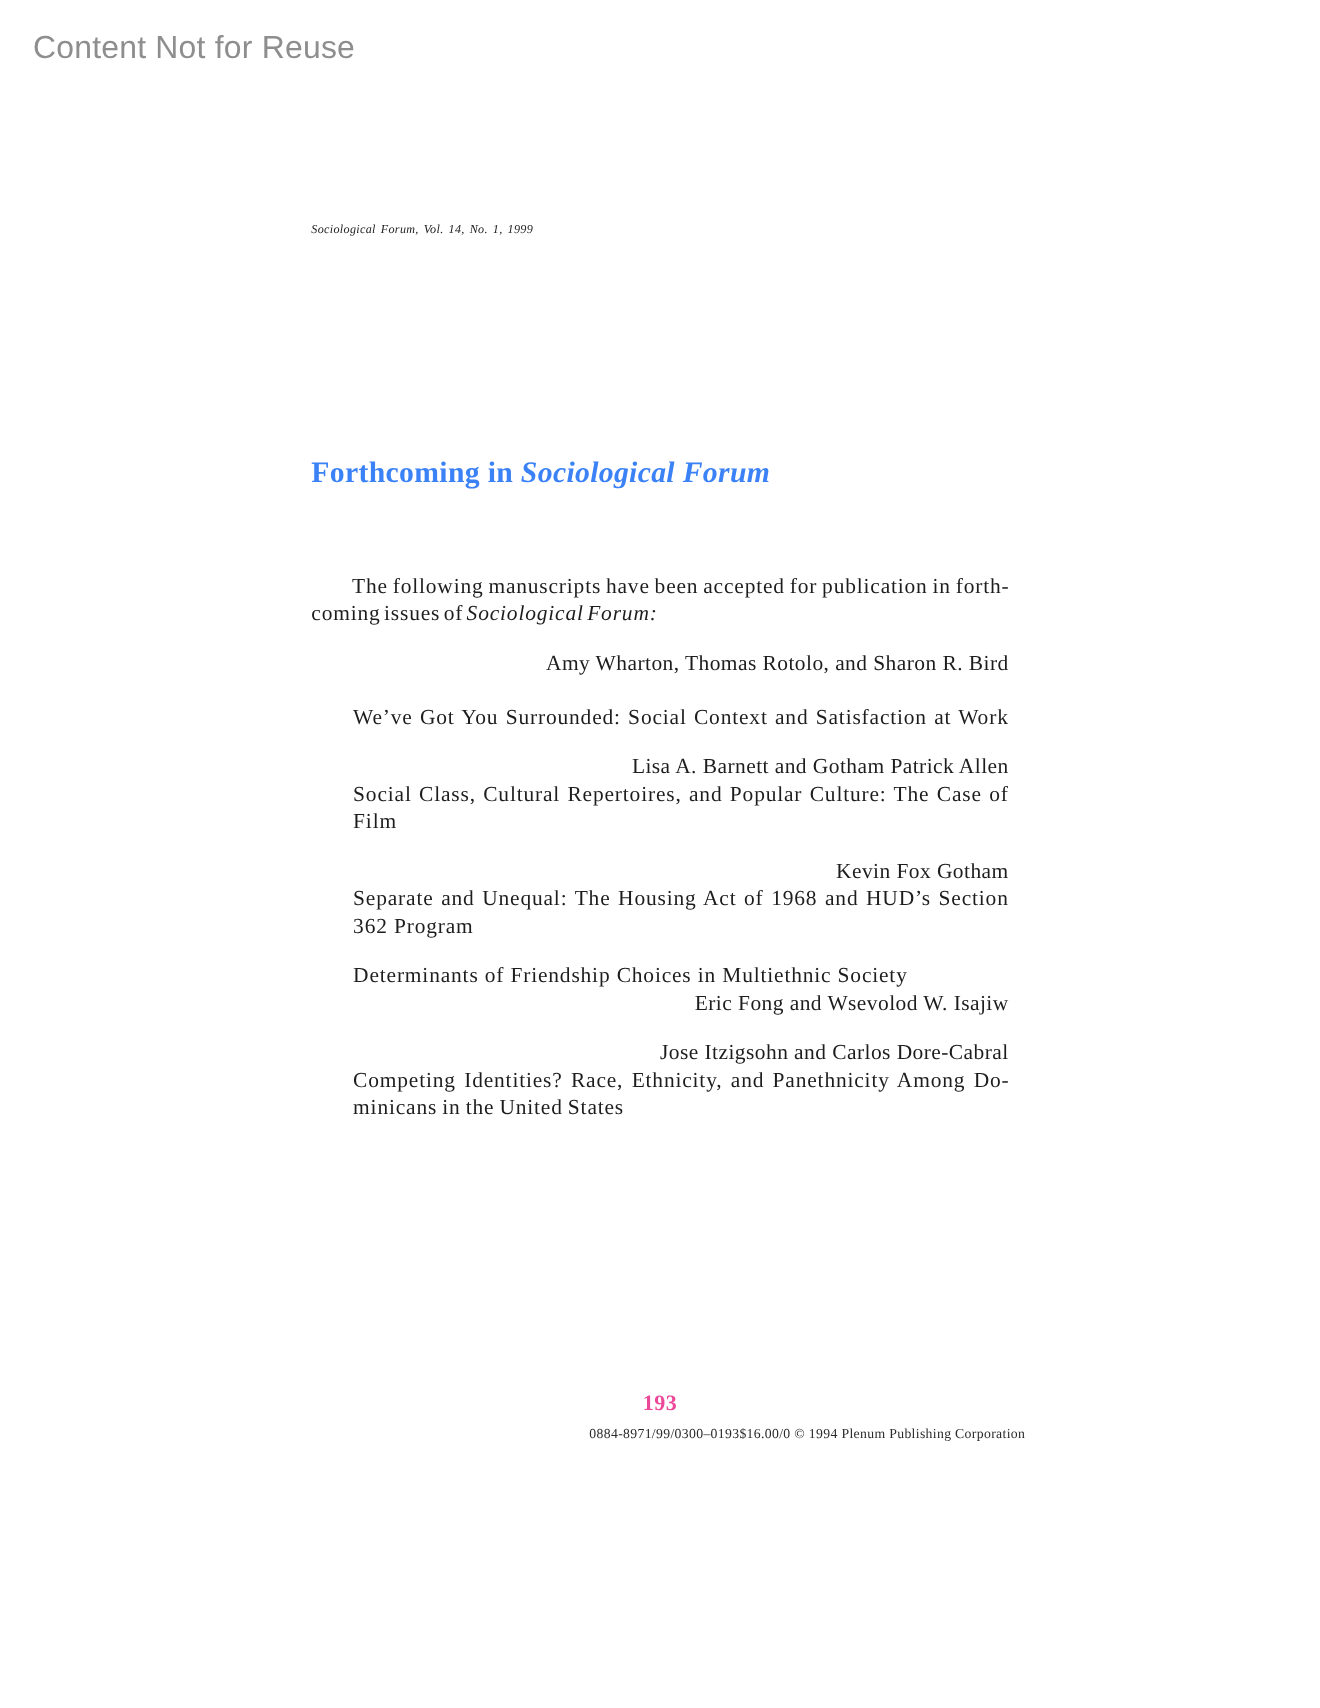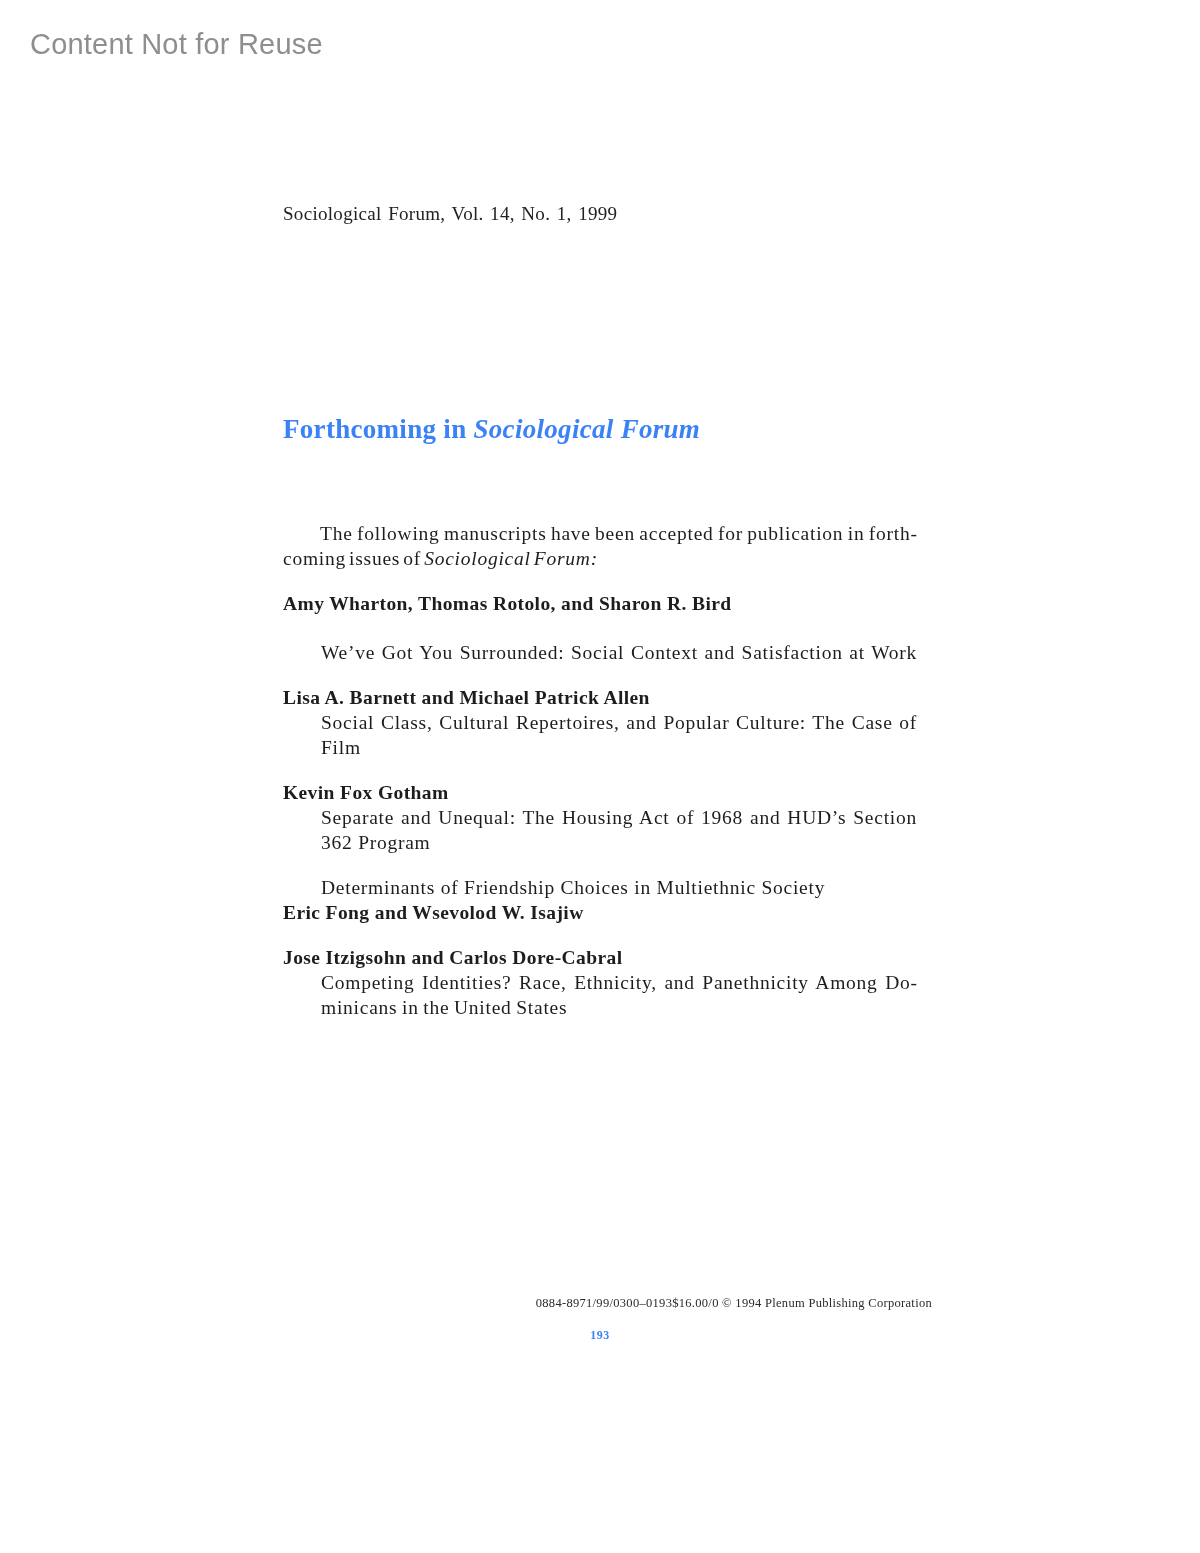--- a/index.html
+++ b/index.html
@@ -23,21 +23,22 @@
     top: 28px;
     font-family: "Liberation Sans", sans-serif;
     font-size: 29px;
     color: #8e8e8e;
     letter-spacing: 0.2px;
   }
   .journal-citation {
     position: absolute;
     left: 283px;
     top: 203px;
-    font-size: 19px;
+    font-style: italic;
+    font-size: 11px;
     letter-spacing: 0.3px;
     word-spacing: 1.5px;
     color: #222222;
   }
   .page-title {
     position: absolute;
     left: 283px;
     top: 414px;
     font-size: 27px;
     font-weight: bold;
@@ -68,44 +69,44 @@
   .entries {
     position: absolute;
     left: 283px;
     top: 591px;
     width: 634px;
   }
   .entry {
     margin-bottom: 20px;
   }
   .entry-authors {
-    font-weight: bold;
-    text-align: left;
+    font-weight: normal;
+    text-align: right;
     letter-spacing: 0.4px;
   }
   .entry-title {
     padding-left: 38px;
   }
   .entry-title.stretch {
     text-align-last: justify;
     margin-top: 24px;
   }
   .entry-title.tight {
     word-spacing: -1px;
   }
   .page-number {
     position: absolute;
     left: 283px;
-    top: 1328px;
+    top: 1265px;
     width: 634px;
     text-align: center;
-    font-size: 12px;
+    font-size: 20px;
     font-weight: bold;
     letter-spacing: 0.5px;
-    color: #3b82f6;
+    color: #ec4899;
   }
   .copyright-line {
     position: absolute;
     left: 283px;
     top: 1296px;
     width: 649px;
     text-align: right;
     font-size: 12.5px;
     letter-spacing: 0.3px;
     color: #2a2a2a;
@@ -129,21 +130,21 @@
   </p>
 
   <div class="entries">
 
     <div class="entry">
       <div class="body-text entry-authors">Amy Wharton, Thomas Rotolo, and Sharon R. Bird</div>
       <div class="body-text entry-title stretch">We’ve Got You Surrounded: Social Context and Satisfaction at Work</div>
     </div>
 
     <div class="entry">
-      <div class="body-text entry-authors">Lisa A. Barnett and Michael Patrick Allen</div>
+      <div class="body-text entry-authors">Lisa A. Barnett and Gotham Patrick Allen</div>
       <div class="body-text entry-title">Social Class, Cultural Repertoires, and Popular Culture: The Case of Film</div>
     </div>
 
     <div class="entry">
       <div class="body-text entry-authors">Kevin Fox Gotham</div>
       <div class="body-text entry-title">Separate and Unequal: The Housing Act of 1968 and HUD’s Section 362 Program</div>
     </div>
 
 
     <div class="entry">

